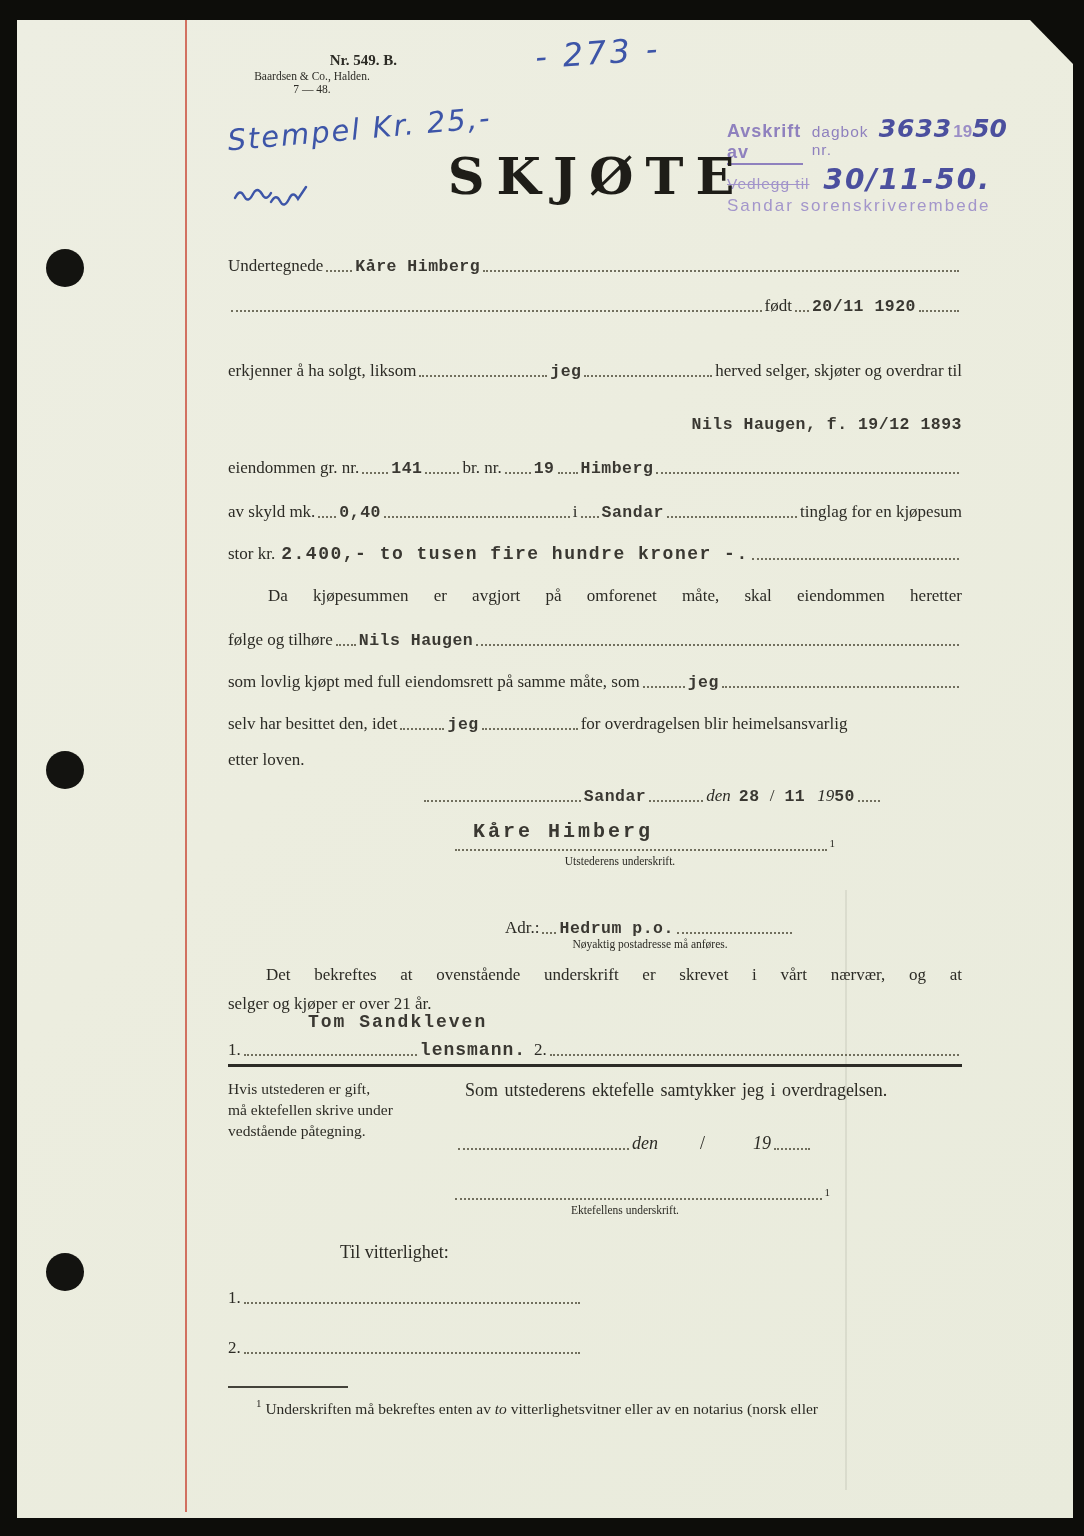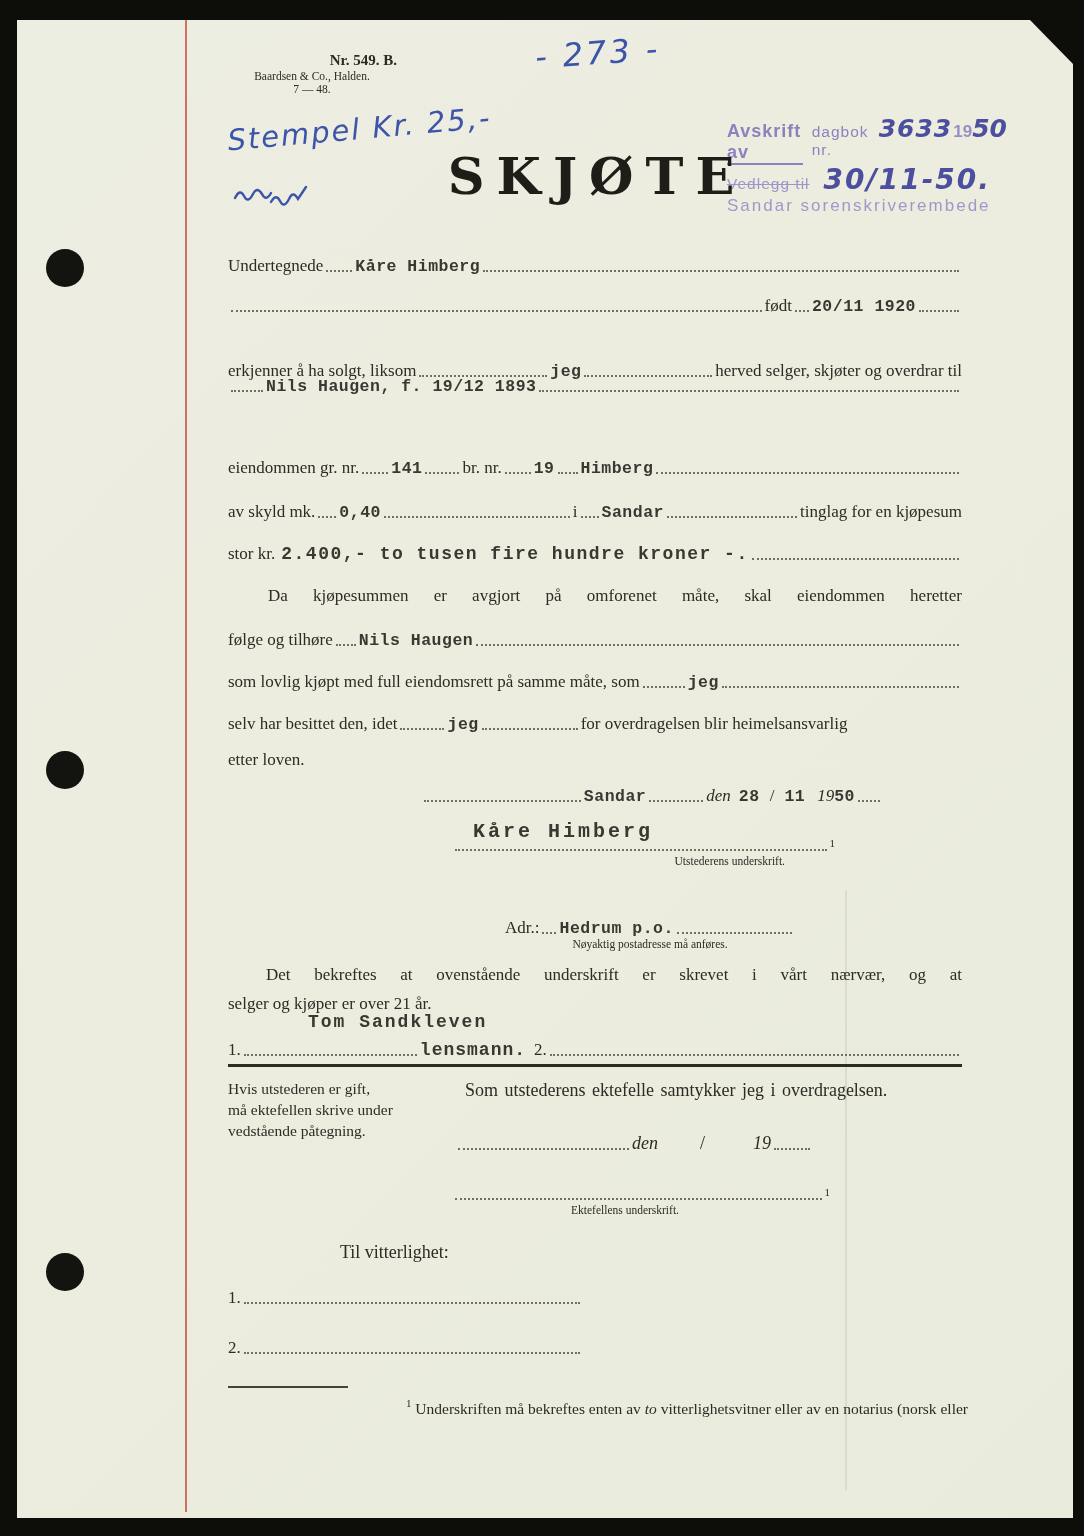--- a/index.html
+++ b/index.html
@@ -111,21 +111,21 @@
   </div>
 
   <div class="row" style="top:317px;margin-top:24px;">
     <span class="print">erkjenner å ha solgt, liksom</span>
     <span class="dots"></span>
     <span class="typed">jeg</span>
     <span class="dots"></span>
     <span class="print">herved selger, skjøter og overdrar til</span>
   </div>
 
-  <div class="row" style="top:357px;">
+  <div class="row" style="top:357px;flex-direction:column;">
     <span class="dots f0" style="flex:0 0 32px;"></span>
     <span class="typed">Nils Haugen, f. 19/12 1893</span>
     <span class="dots"></span>
   </div>
 
   <div class="row" style="top:438px;">
     <span class="print">eiendommen gr. nr.</span>
     <span class="dots f0" style="flex:0 0 26px;"></span>
     <span class="typed">141</span>
     <span class="dots f0" style="flex:0 0 34px;"></span>
@@ -197,21 +197,21 @@
     <span class="typed">50</span>
     <span class="dots f0" style="flex:0 0 22px;"></span>
   </div>
 
   <div style="position:absolute;left:438px;top:800px;width:380px;">
     <div class="typed" style="font-size:20px;letter-spacing:3px;margin-left:18px;">Kåre Himberg</div>
     <div style="display:flex;align-items:flex-end;">
       <span class="dots" style="margin-left:0;"></span>
       <span class="sup">1</span>
     </div>
-    <div class="caption" style="width:330px;text-align:right;">Utstederens underskrift.</div>
+    <div class="caption" style="width:330px;">Utstederens underskrift.</div>
   </div>
 
   <div style="position:absolute;left:488px;top:898px;width:290px;">
     <div style="display:flex;align-items:flex-end;">
       <span class="print">Adr.:</span>
       <span class="dots f0" style="flex:0 0 14px;"></span>
       <span class="typed">Hedrum p.o.</span>
       <span class="dots"></span>
     </div>
     <div class="caption">Nøyaktig postadresse må anføres.</div>
@@ -269,19 +269,19 @@
     <span class="print">1.</span>
     <span class="dots f0" style="flex:0 0 336px;"></span>
   </div>
   <div class="row" style="top:1318px;">
     <span class="print">2.</span>
     <span class="dots f0" style="flex:0 0 336px;"></span>
   </div>
 
   <div class="rule" style="top:1366px;width:120px;height:2px;background:#44433a;"></div>
 
-  <div style="position:absolute;left:211px;top:1376px;width:740px;font-size:15.5px;line-height:26px;color:#2c2b25;text-align:right;">
+  <div style="position:absolute;left:211px;top:1376px;width:740px;font-size:15.5px;line-height:26px;color:#2c2b25;">
     <div style="text-indent:28px;">
       <span class="sup">1</span>
       <span>Underskriften må bekreftes enten av </span><span style="font-style:italic;">to</span><span> vitterlighetsvitner eller av en notarius (norsk eller</span>
     </div>
   </div>
 </div>
 
 </body></html>

